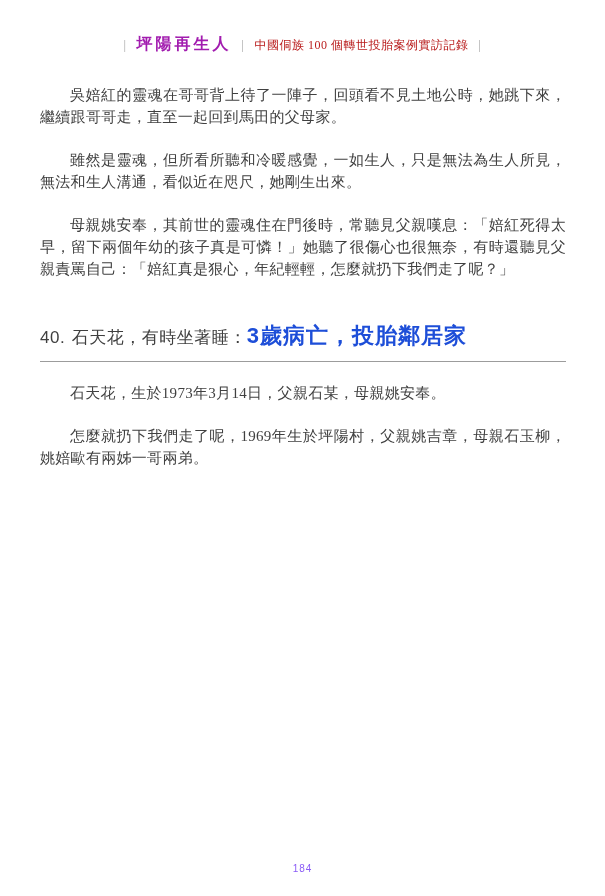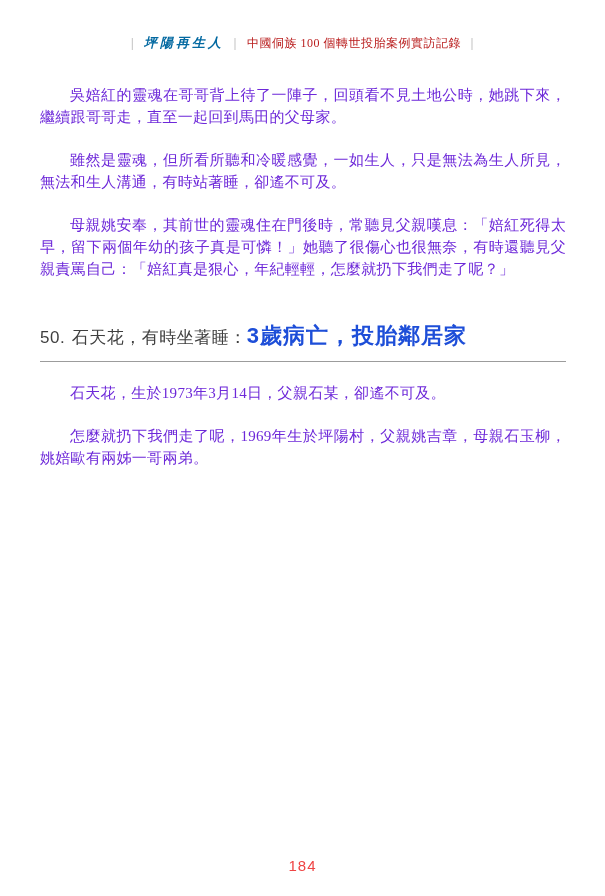--- a/index.html
+++ b/index.html
@@ -27,44 +27,43 @@
     letter-spacing: 1px;
     white-space: nowrap;
   }
   .running-header .sep {
     color: #b3b3b3;
     margin: 0 5px;
     font-weight: normal;
   }
   .running-header .book-title {
     font-weight: bold;
-    font-size: 13px;
+    font-size: 16px;
     letter-spacing: 3px;
-    color: #0369a1;
-    font-style: italic;
+    color: #a21caf;
   }
   .running-header .book-subtitle {
     font-size: 12px;
     color: #b91c1c;
     letter-spacing: 0.5px;
   }
   .content {
     position: absolute;
     top: 84px;
     left: 40px;
     width: 526px;
   }
   p.body-para {
     margin: 0 0 21px 0;
     font-size: 15px;
     line-height: 22px;
     text-align: justify;
     text-indent: 2em;
     letter-spacing: 0.3px;
-    color: #6d28d9;
+    color: #404040;
   }
   h2.section-heading {
     margin: 40px 0 0 0;
     padding: 0;
     font-family: "Liberation Sans", "DejaVu Sans", sans-serif;
     font-weight: normal;
     line-height: 30px;
     white-space: nowrap;
   }
   .heading-prefix {
@@ -84,47 +83,47 @@
     height: 0;
     margin: 8px 0 20px 0;
   }
   .page-number {
     position: absolute;
     bottom: 22px;
     left: 0;
     right: 0;
     text-align: center;
     font-family: "Liberation Sans", "DejaVu Sans", sans-serif;
-    font-size: 15px;
+    font-size: 10px;
     letter-spacing: 1px;
-    color: #ef4444;
+    color: #8b5cf6;
   }
 </style>
 </head>
 <body>
 
 <div class="page">
 
   <div class="running-header">
     <span class="sep">｜</span><span class="book-title">坪陽再生人</span><span class="sep">｜</span><span class="book-subtitle">中國侗族 100 個轉世投胎案例實訪記錄</span><span class="sep">｜</span>
   </div>
 
   <div class="content">
 
     <p class="body-para">吳婄紅的靈魂在哥哥背上待了一陣子，回頭看不見土地公時，她跳下來，繼續跟哥哥走，直至一起回到馬田的父母家。</p>
-    <p class="body-para">雖然是靈魂，但所看所聽和冷暖感覺，一如生人，只是無法為生人所見，無法和生人溝通，有時站著睡，卻遙不可及。</p>
+    <p class="body-para">雖然是靈魂，但所看所聽和冷暖感覺，一如生人，只是無法為生人所見，無法和生人溝通，看似近在咫尺，她剛生出來。</p>
     <p class="body-para">母親姚安奉，其前世的靈魂住在門後時，常聽見父親嘆息：「婄紅死得太早，留下兩個年幼的孩子真是可憐！」她聽了很傷心也很無奈，有時還聽見父親責罵自己：「婄紅真是狠心，年紀輕輕，怎麼就扔下我們走了呢？」</p>
 
     <h2 class="section-heading">
-      <span class="heading-prefix">50.</span>
+      <span class="heading-prefix">40.</span>
       <span class="heading-prefix">石天花，有時坐著睡：</span><span class="heading-emphasis">3歲病亡，投胎鄰居家</span>
     </h2>
 
     <hr class="heading-rule">
 
-    <p class="body-para">石天花，生於1973年3月14日，父親石某，卻遙不可及。</p>
+    <p class="body-para">石天花，生於1973年3月14日，父親石某，母親姚安奉。</p>
     <p class="body-para">怎麼就扔下我們走了呢，1969年生於坪陽村，父親姚吉章，母親石玉柳，姚婄歐有兩姊一哥兩弟。</p>
 
   </div>
 
   <div class="page-number">184</div>
 
 </div>
 
 </body></html>

